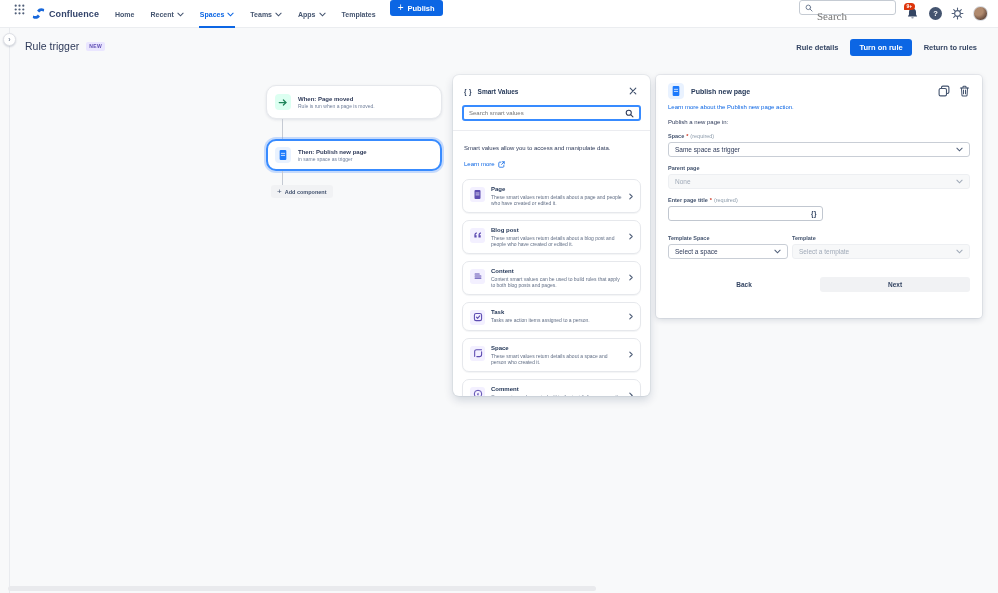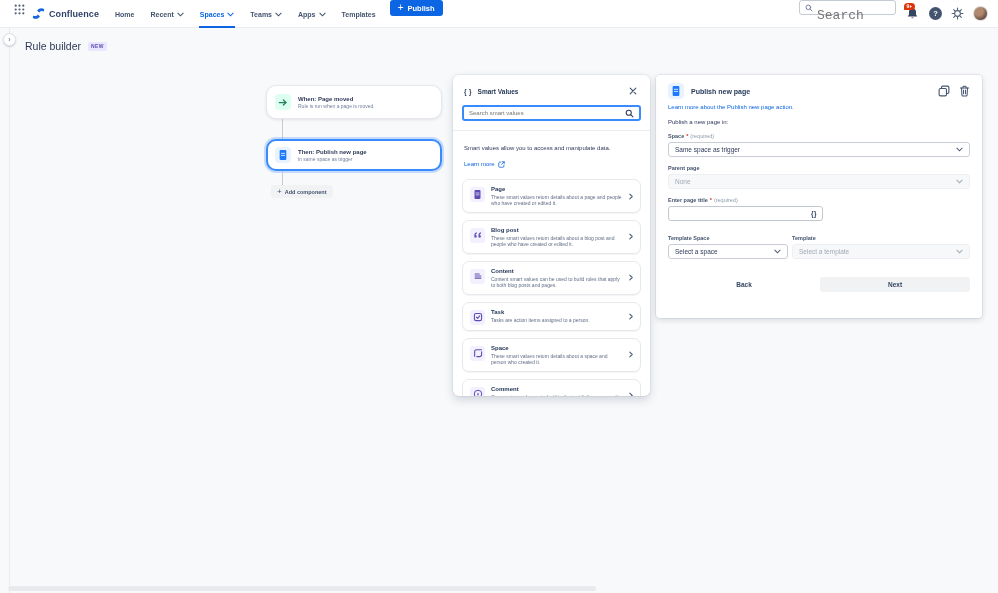--- a/index.html
+++ b/index.html
@@ -29,21 +29,21 @@
   .create-btn {
     margin-left:6px; height:16px; padding:0 8px; background:#0C66E4; color:#fff;
     border:none; border-radius:3px; font-size:7.5px; font-weight:700;
     display:flex; align-items:center; gap:4px; cursor:pointer;
   }
   .create-plus { font-size:10px; font-weight:400; line-height:1; }
   .nav-search {
     margin-left:auto; width:97px; height:15px; border:1px solid #C5CBD3; border-radius:3px;
     display:flex; align-items:center; gap:4px; padding:0 5px; background:#fff;
   }
-  .nav-search input { border:none; outline:none; width:100%; font-size:13px; color:#505F79; font-family:Liberation Mono, monospace; background:transparent;margin-top:16px; }
+  .nav-search input { border:none; outline:none; width:100%; font-size:11px; color:#505F79; font-family:Liberation Serif, serif; background:transparent;margin-top:16px; }
   .nav-icons { display:flex; align-items:center; gap:9px; margin-left:10px; }
   .bell-wrap { position:relative; width:14px; height:14px; color:#344563; cursor:pointer; }
   .notif-badge {
     position:absolute; top:-4px; left:-2px; background:#DE350B; color:#fff;
     font-size:5px; font-weight:700; padding:1px 2.5px; border-radius:4px 4px 4px 1px; line-height:1;
   }
   .help-btn { width:13px; height:13px; border-radius:50%; background:#44546F; color:#fff; font-size:7.5px; font-weight:700; display:flex; align-items:center; justify-content:center; border:none; cursor:pointer; }
   .gear-btn { border:none; background:none; color:#505F79; cursor:pointer; }
   .avatar { width:15px; height:15px; border-radius:50%; background:radial-gradient(circle at 35% 30%, #b08a6e 0 35%, #6e5142 70%, #3d2c22 100%); border:1px solid #D5D9E0; cursor:pointer; }
 
@@ -247,22 +247,27 @@
       <span class="avatar"></span>
     </div>
   </header>
 
   <div class="rail-divider"></div>
   <button class="expand-btn">
     <span>›</span>
   </button>
 
   <div class="page-header">
-    <span class="page-title">Rule builder</span>
+    <span class="page-title">Rule trigger</span>
     <span class="new-badge">NEW</span>
+  </div>
+  <div class="header-actions">
+    <button class="btn-subtle">Rule details</button>
+    <button class="btn-primary">Turn on rule</button>
+    <button class="btn-subtle">Return to rules</button>
   </div>
 
   <div class="flow-card when-card">
     <span class="card-icon icon-green">
       <svg width="10" height="9" viewBox="0 0 12 10" fill="none" stroke="currentColor" stroke-width="1.5" stroke-linecap="round" stroke-linejoin="round">
           <path d="M1.5 5h8"></path>
           <path d="M6.5 2l3 3-3 3"></path>
         </svg>
     </span>
     <span class="card-text">

